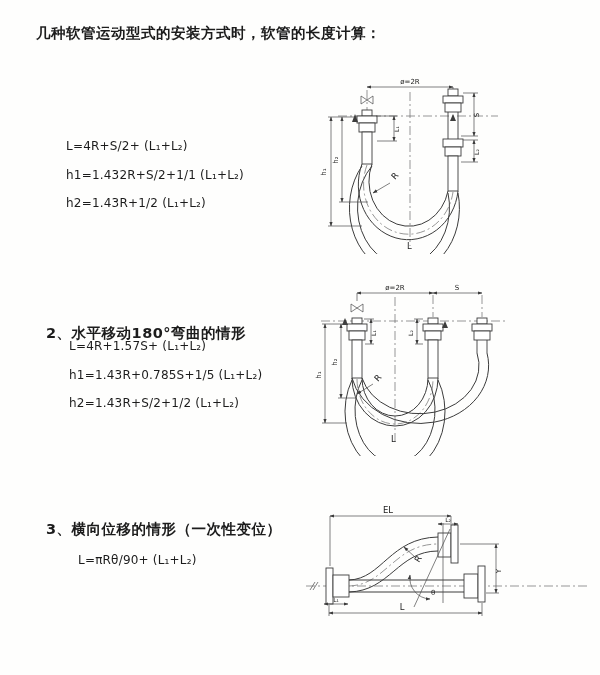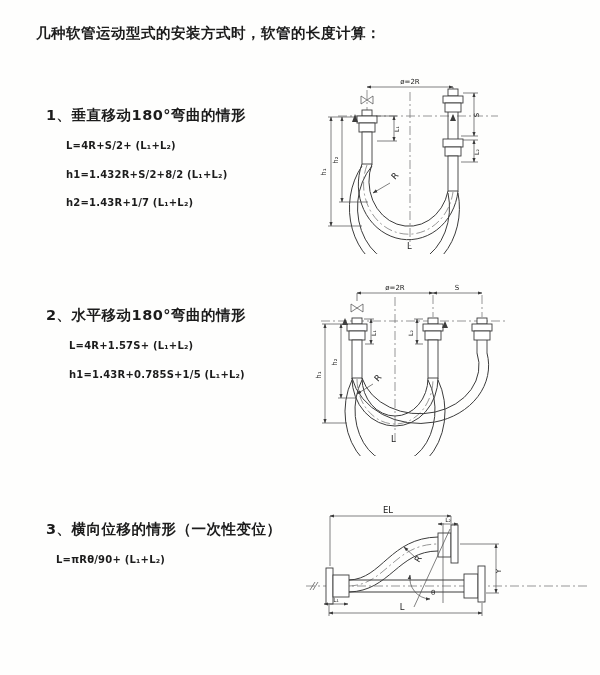--- a/index.html
+++ b/index.html
@@ -1,53 +1,53 @@
 <!DOCTYPE html>
 <html><head>
 <meta charset="utf-8">
 <style>
   html,body{margin:0;padding:0;background:#e8e8e8;}
   .page{position:relative;width:600px;height:675px;background:#fefefd;overflow:hidden;
         font-family:"DejaVu Sans","Liberation Sans",sans-serif;color:#1c1c1c;}
   .title{position:absolute;left:36px;top:24px;font-size:14.5px;font-weight:bold;letter-spacing:.5px;}
   .sec-heading{position:absolute;font-size:14.5px;font-weight:bold;letter-spacing:.5px;}
-  .formulas{position:absolute;font-size:10px;font-weight:700;line-height:28.5px;letter-spacing:.2px;}
+  .formulas{position:absolute;font-size:12px;font-weight:400;line-height:28.5px;letter-spacing:.2px;}
   .diagram{position:absolute;}
   
   .hs{stroke:#3c3c3c;stroke-width:1;fill:none;}
   .thin{stroke:#4a4a4a;stroke-width:.7;fill:none;}
   .cl{stroke:#6a6a6a;stroke-width:.7;fill:none;stroke-dasharray:9 3 2 3;}
   .ft{stroke:#3c3c3c;stroke-width:.9;fill:#fff;}
   .arrowfill{fill:#3c3c3c;stroke:none;}
   svg text{font-family:"DejaVu Sans","Liberation Sans",sans-serif;font-size:7px;fill:#222;}
   text.big{font-size:8.5px;}
   text.sm{font-size:6px;}
 </style>
 </head>
 <body>
 
 <div class="page">
 
   <div class="title">几种软管运动型式的安装方式时，软管的长度计算：</div>
 
-  <div class="sec-heading" style="left:46px;top:106px;">1、垂直移动180°弯曲的情形</div>
   <div class="formulas" style="left:66px;top:132px;">
     <div>L=4R+S/2+ (L₁+L₂)</div>
-    <div>h1=1.432R+S/2+8/2 (L₁+L₂)</div>
-    <div>h2=1.43R+1/7 (L₁+L₂)</div>
+    <div>h1=1.432R+S/2+1/1 (L₁+L₂)</div>
+    <div>h2=1.43R+1/2 (L₁+L₂)</div>
   </div>
 
-  <div class="sec-heading" style="left:46px;top:306px;">2、水平移动180°弯曲的情形</div>
+  <div class="sec-heading" style="left:46px;top:324px;">2、水平移动180°弯曲的情形</div>
   <div class="formulas" style="left:69px;top:332px;">
     <div>L=4R+1.57S+ (L₁+L₂)</div>
     <div>h1=1.43R+0.785S+1/5 (L₁+L₂)</div>
+    <div>h2=1.43R+S/2+1/2 (L₁+L₂)</div>
   </div>
 
   <div class="sec-heading" style="left:46px;top:520px;text-align:right;">3、横向位移的情形（一次性变位）</div>
-  <div class="formulas" style="left:56px;top:546px;">
+  <div class="formulas" style="left:78px;top:546px;">
     <div>L=πRθ/90+ (L₁+L₂)</div>
   </div>
 
   <svg class="diagram" style="left:310px;top:74px;" width="260" height="180" viewBox="0 0 260 180">
     <defs>
       <pattern id="bp1" width="3.5" height="3.5" patternUnits="userSpaceOnUse">
         <path d="M0,0 L3.5,3.5 M3.5,0 L0,3.5" stroke="#5a5a5a" stroke-width=".55"></path>
       </pattern>
       <marker id="m1" viewBox="0 0 10 10" refX="9" refY="5" markerWidth="7" markerHeight="7" orient="auto-start-reverse">
         <path d="M0,1.5 L10,5 L0,8.5 z" fill="#3c3c3c"></path>

